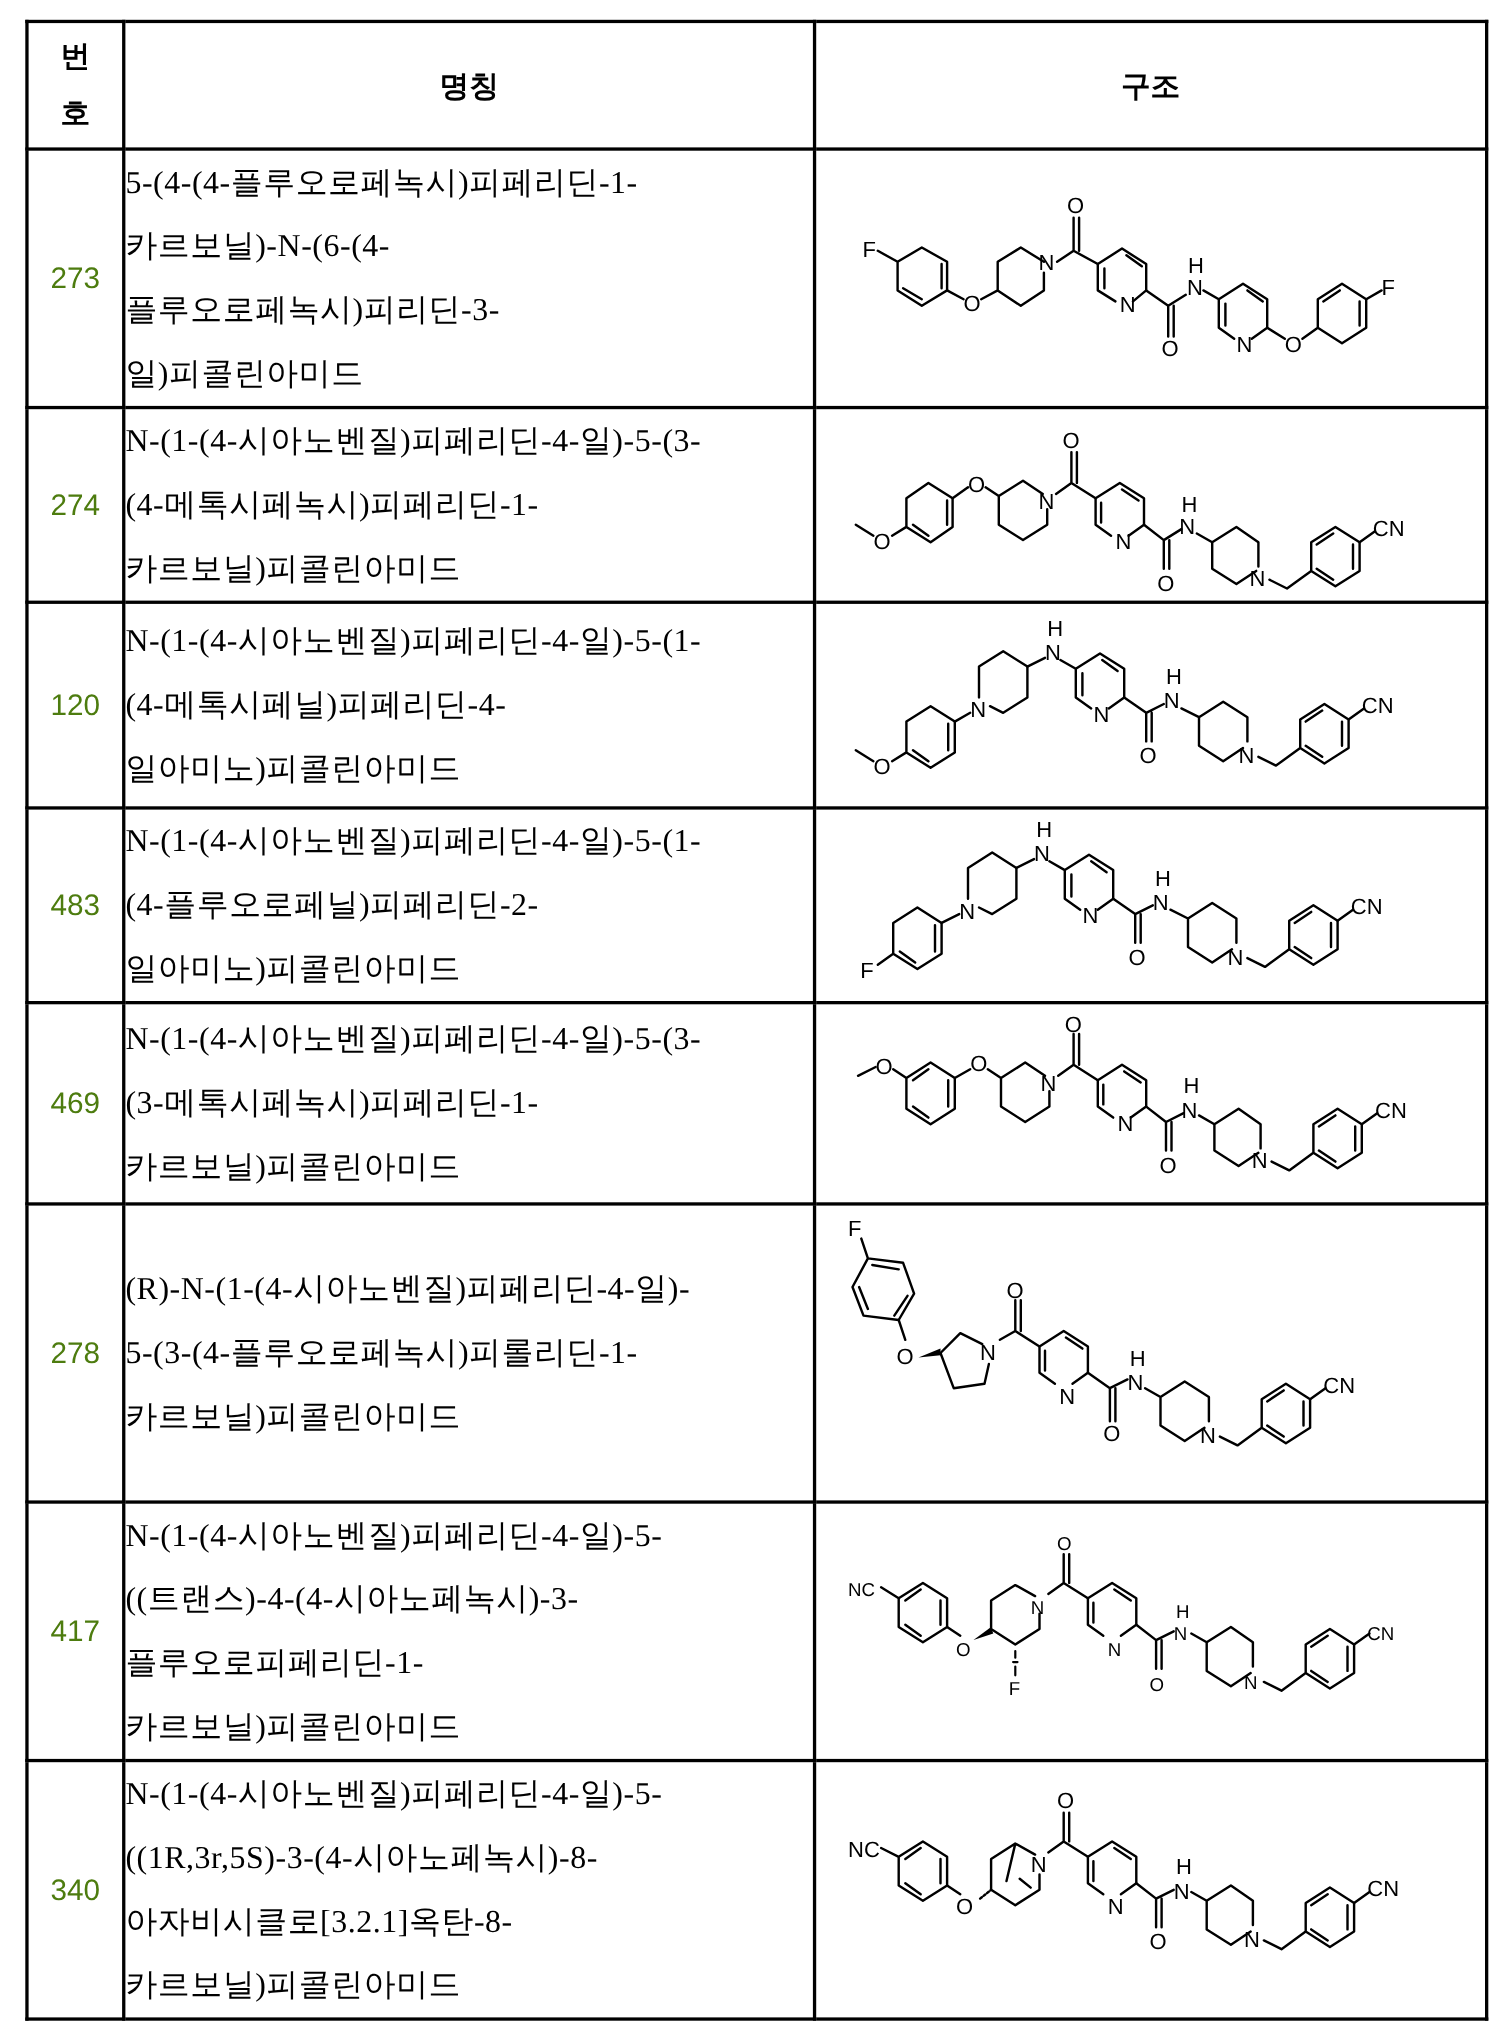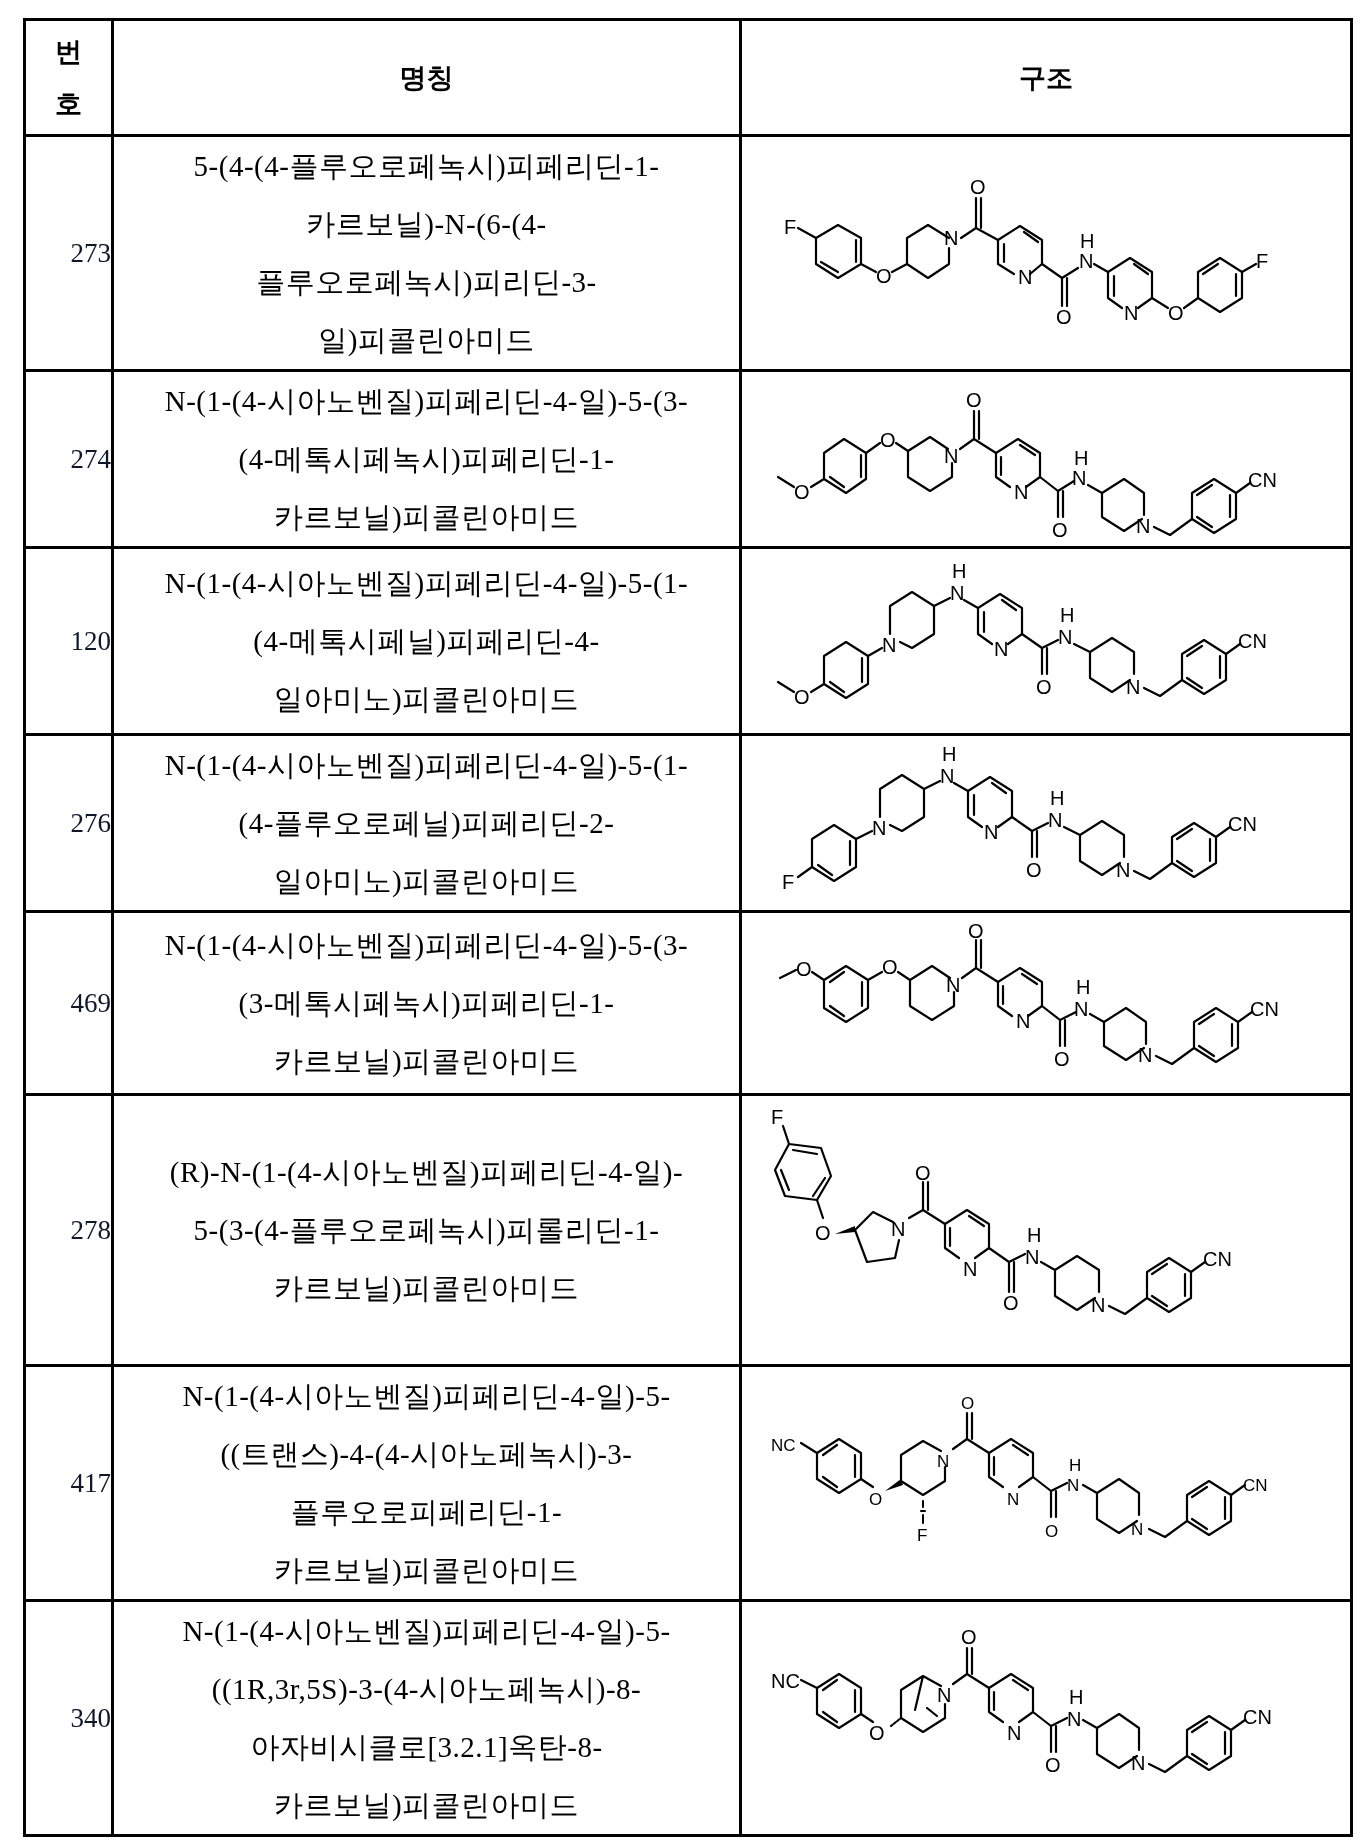--- a/index.html
+++ b/index.html
@@ -11,24 +11,24 @@
   }
   table.cmp td, table.cmp th {
     border: 3px solid #000; padding: 0; vertical-align: middle;
   }
   col.c-no { width: 88px; }
   col.c-name { width: 628px; }
   col.c-struct { width: 611px; }
   th { font-family: "DejaVu Sans", sans-serif; font-weight: bold; font-size: 27px; color: #000; height: 113px; }
   th.no { line-height: 52px; }
   th.no span { display: block; }
-  td.no { font-family: Liberation Serif, serif; font-size: 27px; text-align: right; color: #0f172a; }
+  td.no { font-family: Liberation Sans, sans-serif; font-size: 27px; text-align: center; color: #4d7c0f; }
   td.name {
     font-family: "Liberation Serif", "DejaVu Serif", serif; font-size: 29px; line-height: 58px;
-    padding-left: 12px; color: #000; letter-spacing: 0.5px; text-align: center;
+    padding-left: 12px; color: #000; letter-spacing: 0.5px;
   }
   td.name .ln { display: block; white-space: nowrap; }
   td.struct { text-align: center; }
   td.struct svg { display: block; margin: 0 auto; }
   svg text { font-family: "Liberation Sans", sans-serif; font-size: 20px; fill: #000; }
   svg .b { stroke: #000; stroke-width: 2.2; fill: none; stroke-linecap: round; stroke-linejoin: round; }
 </style>
 </head>
 <body>
 
@@ -147,21 +147,21 @@
           <path class="b" d="M318 88 L334 96 L356 82 L378 96 L378 118 M334 96 L334 122 L356 136 L374 124"></path>
           <text x="370" y="138">N</text>
           <path class="b" d="M388 132 L404 140 L426 124 L426 98 L448 84 L470 98 L470 124 L448 138 L426 124 M431 100 L446 90 M464 100 L464 122 M431 122 L446 132"></path>
           <path class="b" d="M470 98 L484 88"></path>
           <text x="482" y="92">CN</text>
         </svg>
       </td>
     </tr>
 
     <tr style="height:174px">
-      <td class="no">276</td>
+      <td class="no">483</td>
       <td class="name">
         <span class="ln">N-(1-(4-시아노벤질)피페리딘-4-일)-5-(1-</span>
         <span class="ln">(4-플루오로페닐)피페리딘-2-</span>
         <span class="ln">일아미노)피콜린아미드</span>
       </td>
       <td class="struct">
         <svg width="580" height="165" viewBox="0 0 580 165">
           <text x="26" y="148">F</text>
           <path class="b" d="M42 136 L56 126 L78 140 L100 126 L100 98 L78 84 L56 98 L56 126 M62 124 L76 134 M94 100 L94 124"></path>
           <path class="b" d="M100 98 L116 90"></path>

